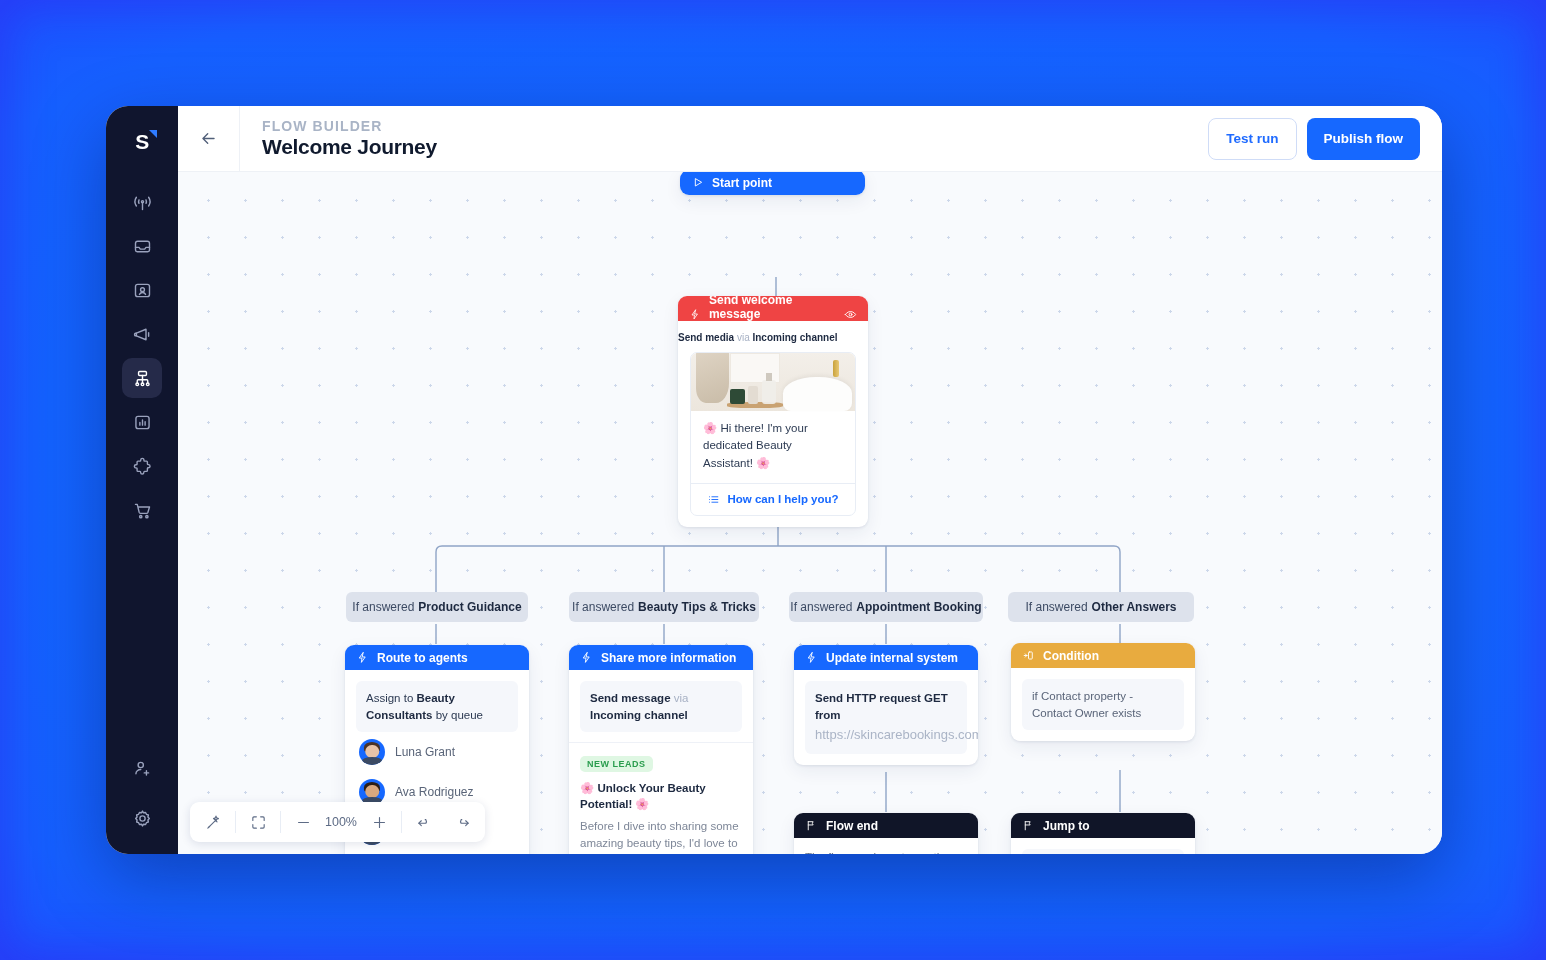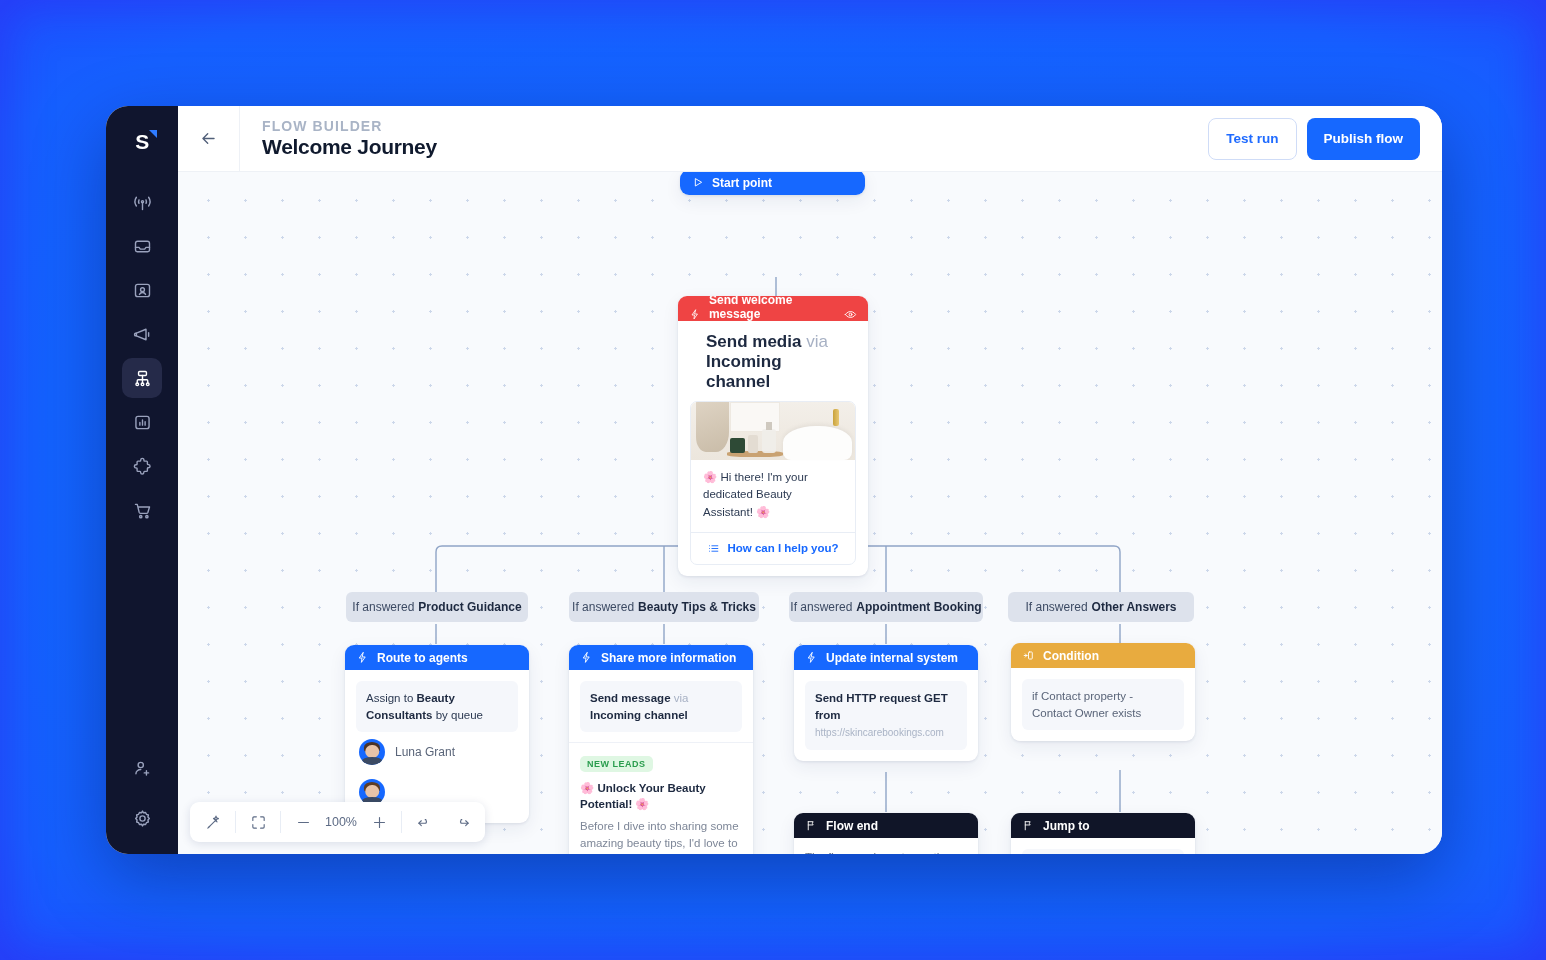--- a/index.html
+++ b/index.html
@@ -150,25 +150,25 @@
   .head-eye { margin-left: auto; display: flex; }
   .node-body { padding: 11px; }
   .panel {
     background: #f5f7fb;
     border-radius: 6px;
     padding: 9px 10px;
     font-size: 11.5px; line-height: 1.45; color: #2c3a52;
   }
   .panel .muted { color: #a7b1c4; }
   .panel b { font-weight: 700; color: #1d2940; }
-  .url { color: #aab4c6; font-size: 10px; display: block; margin-top: 3px; }
+  .url { color: #aab4c6; font-size: 13px; display: block; margin-top: 3px; }
 
   
   .bubble-head {
-    font-size: 17px; color: #1d2940; padding: 11px 28px 9px;
+    font-size: 10px; color: #1d2940; padding: 11px 0 9px;
     font-weight: 700;
   }
   .bubble-head .muted { color: #a7b1c4; font-weight: 400; }
   .media-card {
     margin: 0 12px;
     border: 1px solid #e8edf5; border-radius: 7px; overflow: hidden;
   }
   .media-img {
     height: 58px;
     background:
@@ -466,20 +466,28 @@
               <span>Assign to </span><b>Beauty Consultants</b><span> by queue</span>
             </div>
             <div class="agent">
               <div class="avatar">
                 <div class="av-hair"></div>
                   <div class="av-face"></div>
                   <div class="av-body"></div>
               </div>
               <span class="agent-name">Luna Grant</span>
             </div>
+            <div class="agent av2">
+              <div class="avatar av2">
+                <div class="av-hair"></div>
+                  <div class="av-face"></div>
+                  <div class="av-body"></div>
+              </div>
+              <span class="agent-name">Ava Rodriguez</span>
+            </div>
             <div class="agent av3">
               <div class="avatar av3">
                 <div class="av-hair"></div>
                   <div class="av-face"></div>
                   <div class="av-body"></div>
               </div>
             </div>
           </div>
         </div>
 

